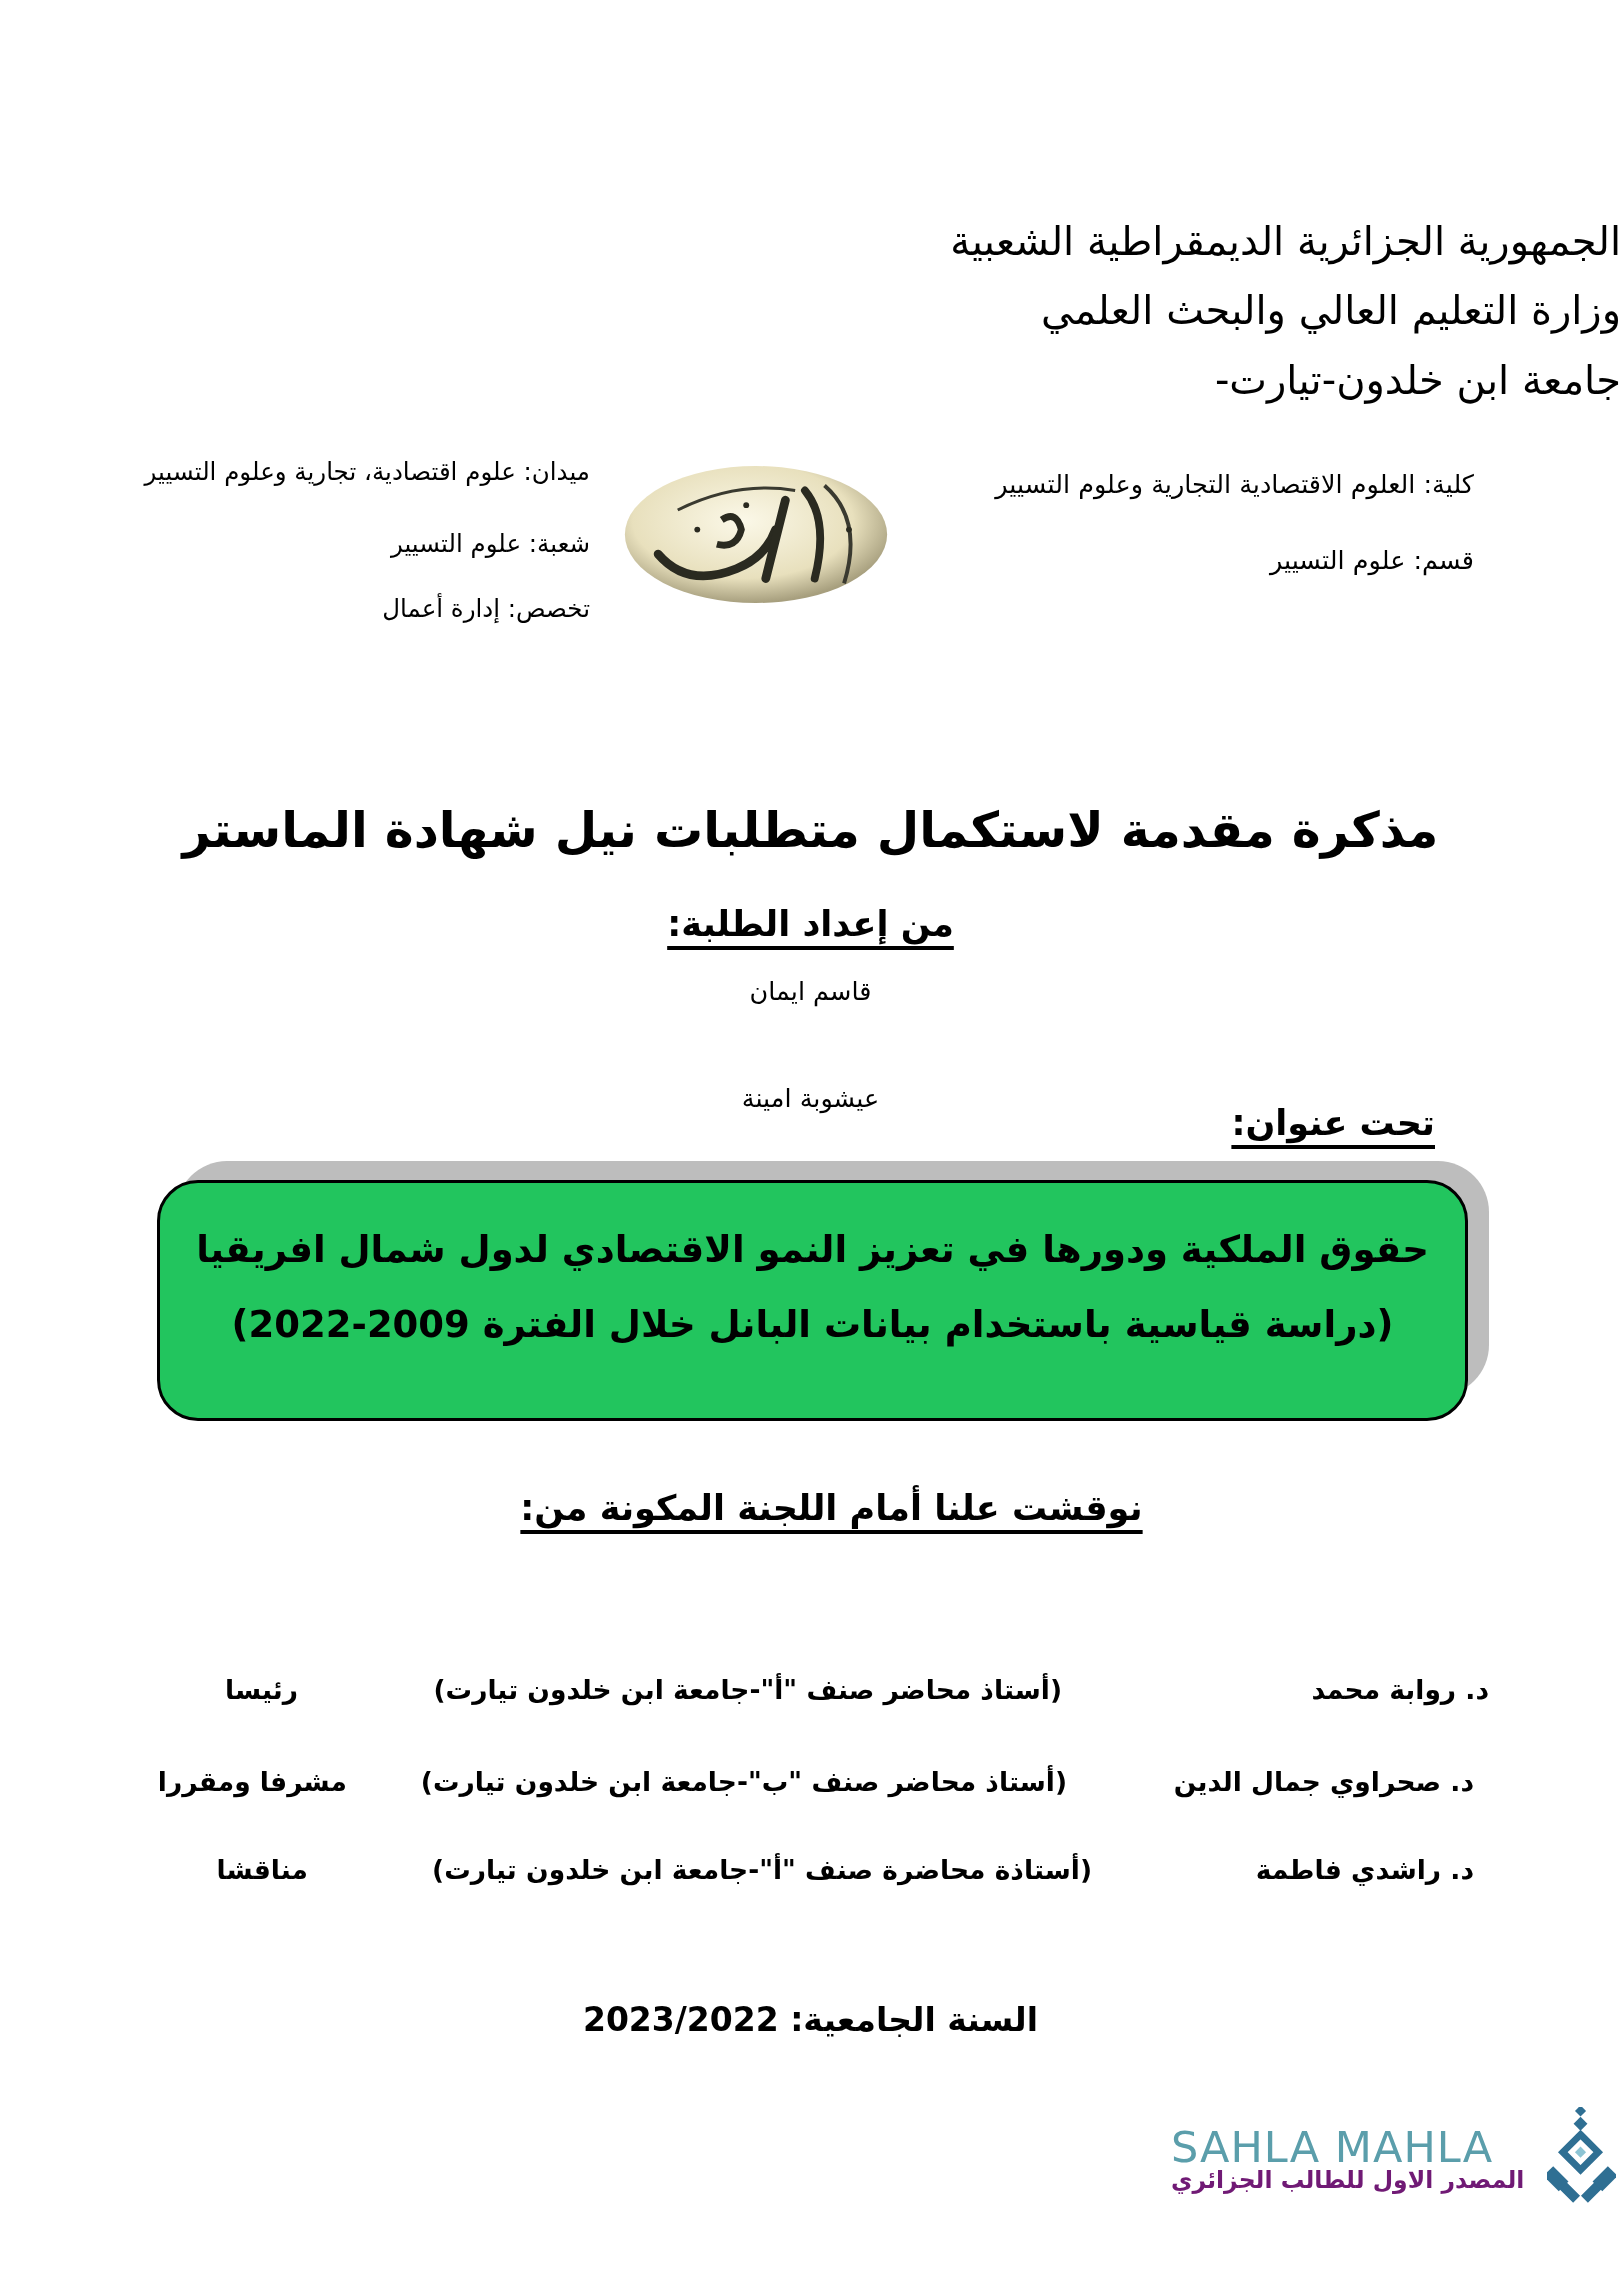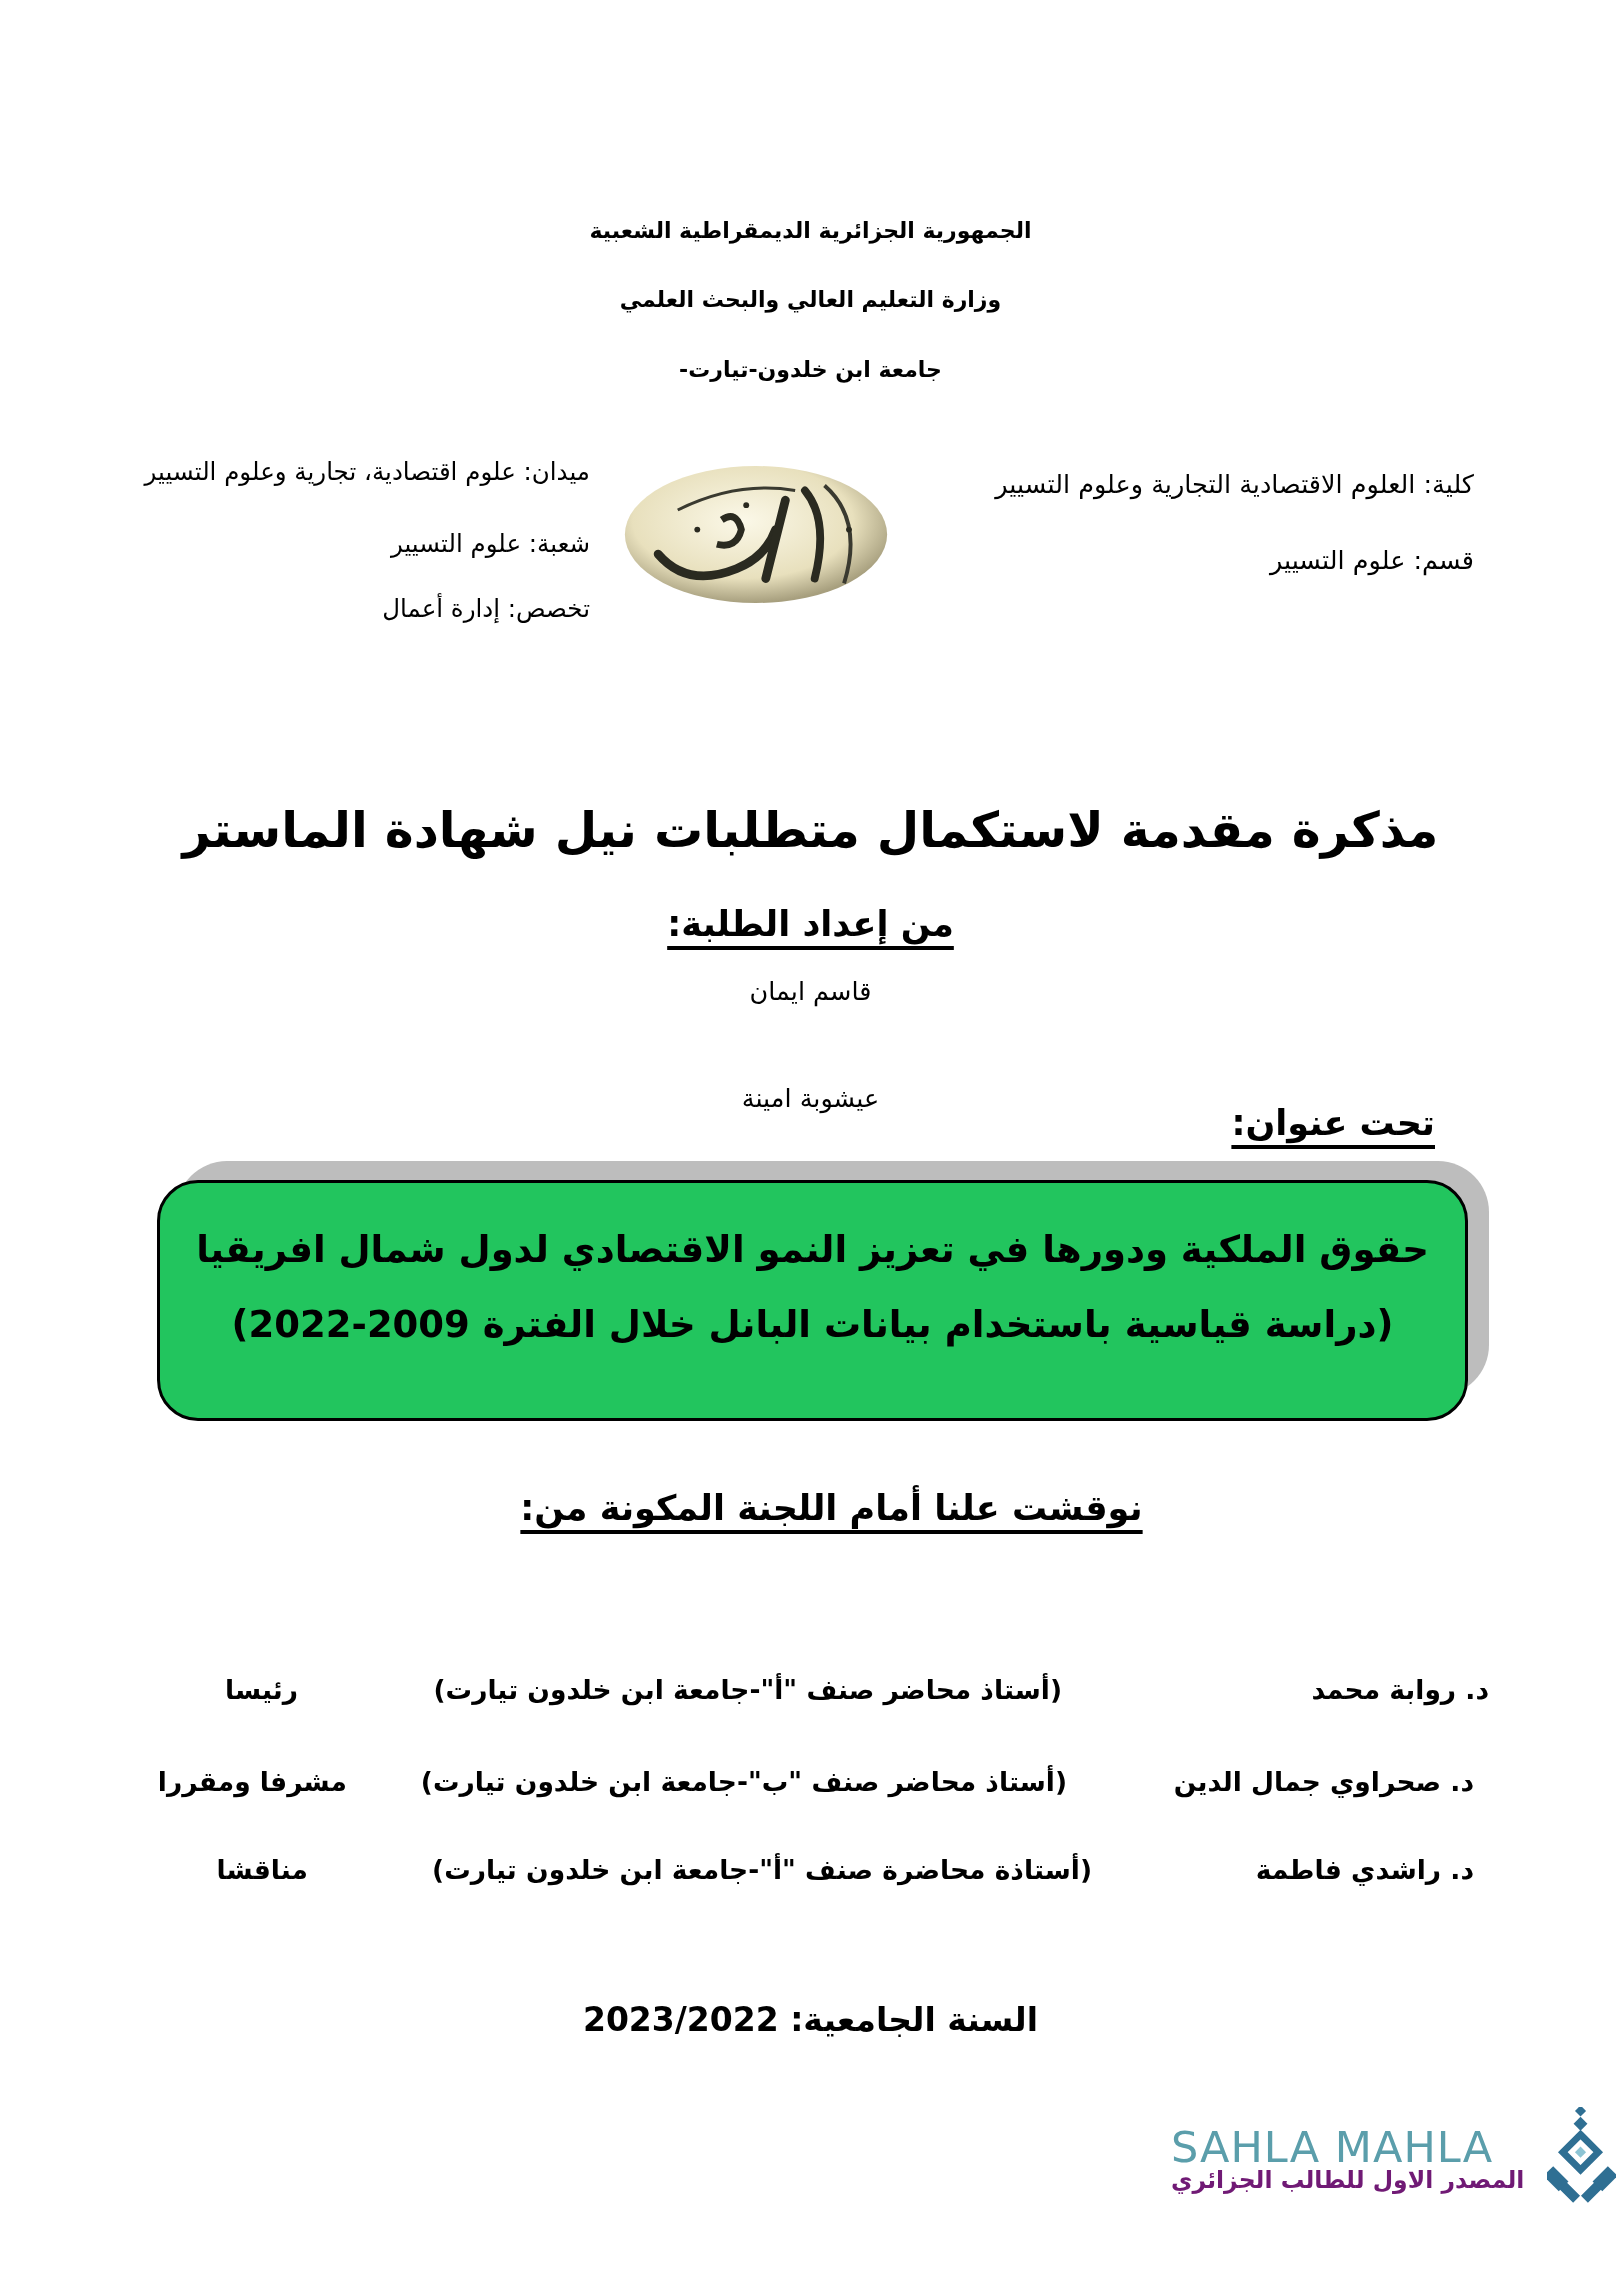--- a/index.html
+++ b/index.html
@@ -3,21 +3,21 @@
   <meta charset="utf-8">
   <style>
     html, body { margin:0; padding:0; background:#ffffff; }
     body {
       width:1621px; height:2293px; position:relative; overflow:hidden;
       font-family: "DejaVu Sans", sans-serif; color:#000;
     }
     .abs { position:absolute; }
     .rtl { direction:rtl; }
     .center { text-align:center; left:0; width:1621px; }
-    .hdr { font-size:22px; font-weight:bold; }
+    .hdr { font-size:40px; font-weight:normal;text-align:right; }
     .meta { font-size:24.5px; }
     .meta-b { font-size:25.5px; }
     .title-main { font-size:49px; font-weight:bold; letter-spacing:0; }
     .u { text-decoration:underline; text-decoration-thickness:3.9px; text-underline-offset:9.8px; }
     .sub { font-size:35px; font-weight:bold; }
     .student { font-size:25.5px; }
     .box-shadow {
       position:absolute; left:176px; top:1161px; width:1313px; height:235px;
       background:#bdbdbd; border-radius:51px;
     }

